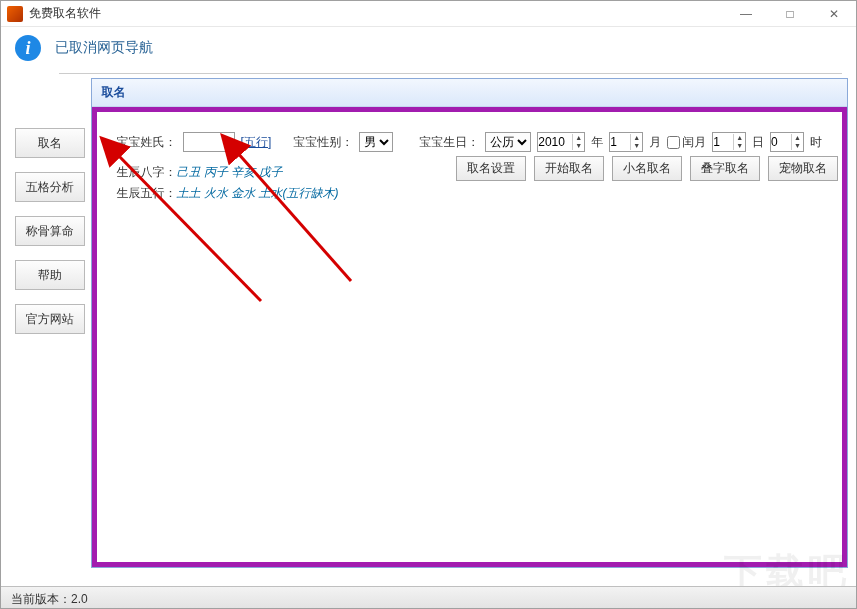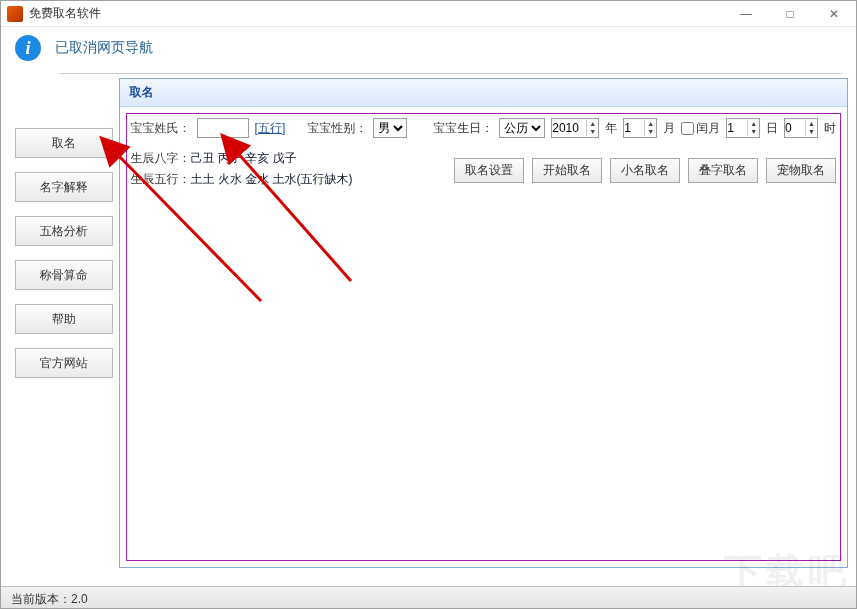--- a/index.html
+++ b/index.html
@@ -14,34 +14,34 @@
 .info-icon { width: 26px; height: 26px; border-radius: 50%; background: #1e88e5; color: #fff; text-align: center; line-height: 26px; font-size: 18px; font-style: italic; font-weight: bold; margin-right: 14px; font-family: Georgia, serif; }
 .info-text { color: #2a6496; font-size: 14px; }
 .info-hr { border: none; border-top: 1px solid #ccc; margin: 0 14px 4px 58px; }
 
 .body-area { display: flex; padding: 0 8px 0 14px; }
 .sidebar { width: 120px; padding-top: 50px; display: flex; flex-direction: column; gap: 14px; }
 .side-btn { height: 30px; border: 1px solid #b9b9b9; background: linear-gradient(#fdfdfd,#eaeaea); text-align: center; line-height: 28px; color: #333; cursor: default; }
 
 .main-panel { flex: 1; border: 1px solid #8aa9d9; margin-left: 6px; display: flex; flex-direction: column; }
 .panel-title { background: linear-gradient(#f2f7fe,#dbe8fb); color: #1a4c9b; padding: 5px 10px; border-bottom: 1px solid #c5d5ef; font-weight: bold; }
-.panel-inner { flex: 1; border: 1px solid #a21caf; margin: 6px; background: #fff; padding: 4px; position: relative; }
+.panel-inner { flex: 1; border: 5px solid #a21caf; margin: 0; background: #fff; padding: 20px; position: relative; }
 
 .form-row { display: flex; align-items: center; gap: 6px; white-space: nowrap; color: #333; }
 .form-row input[type=text] { border: 1px solid #9c9c9c; height: 20px; width: 52px; padding: 0 3px; }
 .link-like { color: #1a4c9b; text-decoration: underline; cursor: default; }
 select { border: 1px solid #9c9c9c; height: 20px; background: #fdfdfd; }
 .spin { display: inline-flex; align-items: center; border: 1px solid #9c9c9c; height: 20px; background: #fff; }
 .spin input { border: none; width: 34px; text-align: left; height: 18px; outline: none; }
 .spin .arrows { display: flex; flex-direction: column; }
 .spin .arrows span { font-size: 7px; line-height: 8px; padding: 0 2px; color: #444; cursor: default; border-left: 1px solid #ccc; }
 
 .bazi-row { margin-top: 12px; display: flex; gap: 12px; color: #333; }
 .bazi-label { color: #333; }
-.bazi-vals { color: #0f172a; }
+.bazi-vals { color: #0369a1; font-style: italic; }
 
 .action-row { position: absolute; right: 4px; top: 44px; display: flex; gap: 8px; }
 .action-btn { border: 1px solid #a6a6a6; background: linear-gradient(#fcfcfc,#eaeaea); padding: 3px 10px; color: #333; cursor: default; }
 
 .statusbar { position: absolute; left: 0; bottom: 0; right: 0; height: 22px; background: linear-gradient(#f3f3f3,#e3e3e3); border-top: 1px solid #bfbfbf; display: flex; align-items: flex-end; padding: 0 10px; color: #333; }
 .statusbar .seg1 { width: 118px; }
 
 svg.arrows-overlay { position: absolute; left: 0; top: 0; pointer-events: none; }
 .watermark { position: absolute; right: 6px; bottom: 10px; color: rgba(0,0,0,0.06); font-size: 38px; font-weight: bold; letter-spacing: 4px; pointer-events: none; }
 </style>
@@ -59,21 +59,20 @@
 <div class="info-strip">
   <div class="info-icon">i</div>
   <div class="info-text">已取消网页导航</div>
 </div>
 <hr class="info-hr">
 
 <div class="body-area">
 
   <div class="sidebar">
     <div class="side-btn"><span>取名</span></div>
-    <div class="side-btn"><span>名字解释</span></div>
     <div class="side-btn"><span>五格分析</span></div>
     <div class="side-btn"><span>称骨算命</span></div>
     <div class="side-btn"><span>帮助</span></div>
     <div class="side-btn"><span>官方网站</span></div>
   </div>
 
   <div class="main-panel" style="height:490px;">
     <div class="panel-title">取名</div>
     <div class="panel-inner">
 

